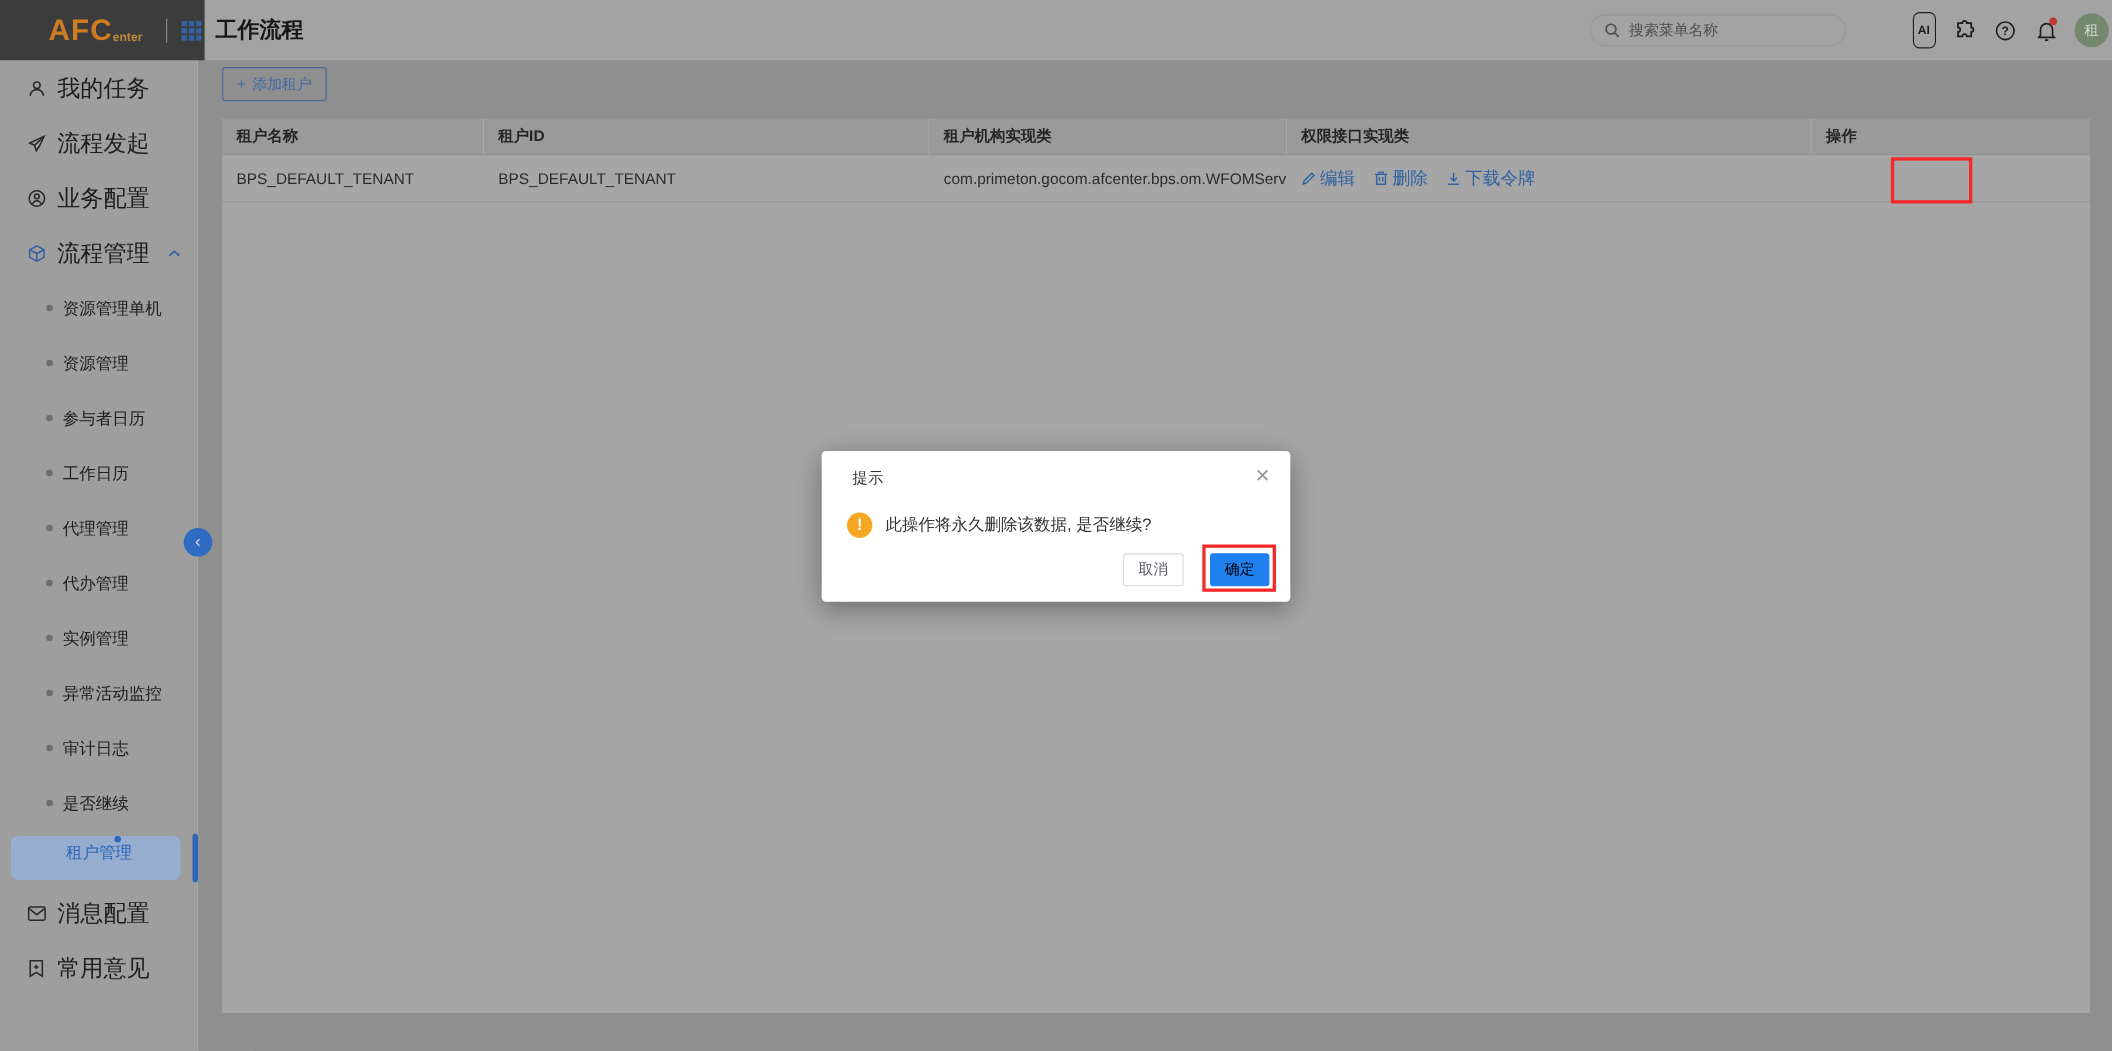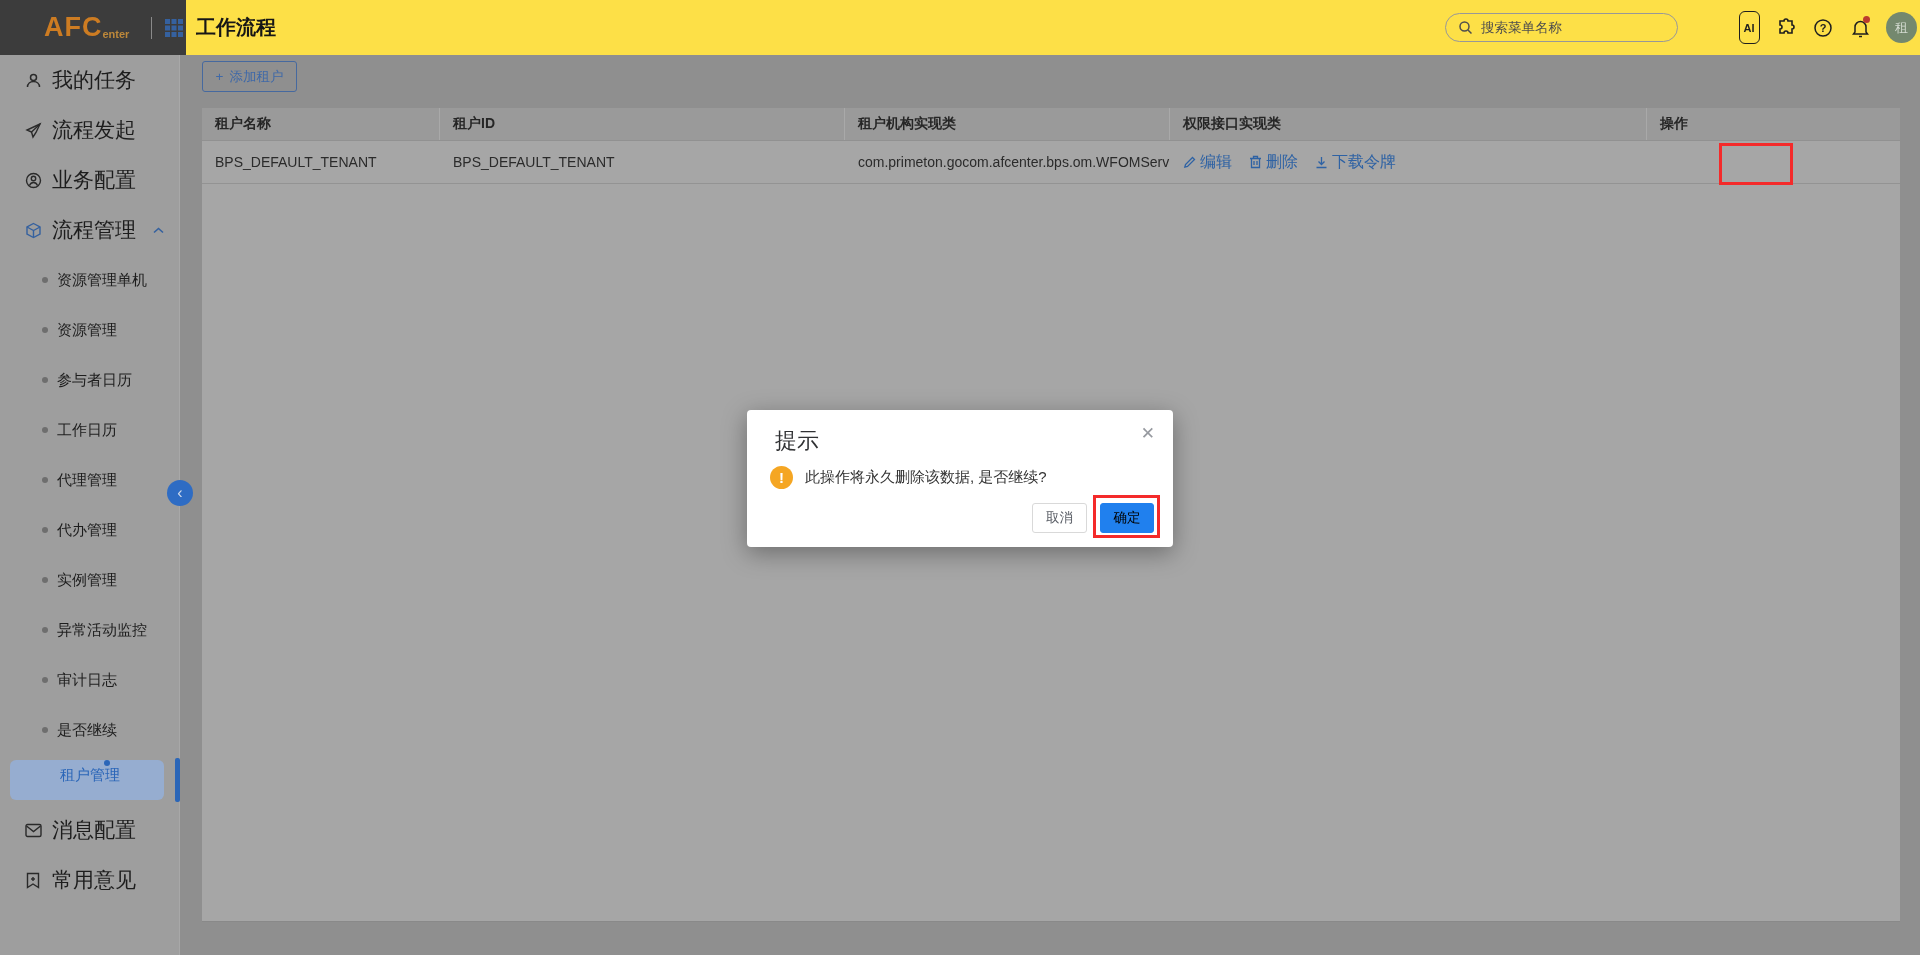--- a/index.html
+++ b/index.html
@@ -1,21 +1,21 @@
 <!DOCTYPE html>
 <html><head>
 <meta charset="utf-8">
 <style>
   * { margin:0; padding:0; box-sizing:border-box; }
   html,body { width:1920px; height:955px; }
   body { font-family:"Liberation Sans","DejaVu Sans",sans-serif; overflow:hidden; background:#8f8f8f; }
   .app { position:relative; width:1920px; height:955px; }
 
   
-  .header { position:absolute; left:0; top:0; width:1920px; height:55px; background:#fde047; display:flex; align-items:center; }
+  .header { position:absolute; left:0; top:0; width:1920px; height:55px; background:#a3a3a3; display:flex; align-items:center; }
   .logo-block { width:186px; height:55px; background:#3c3c3c; display:flex; align-items:center; padding-left:44px; flex:0 0 auto; }
   .logo-main { color:#cd7c22; font-size:27px; font-weight:bold; letter-spacing:1px; }
   .logo-sub { color:#bd883a; font-size:11px; font-weight:bold; margin-top:12px; }
   .logo-divider { width:1px; height:22px; background:#8a8a8a; margin-left:22px; }
   .grid-icon { margin-left:12px; color:#35619f; }
   .app-title { margin-left:10px; color:#161616; font-size:20px; font-weight:bold; }
   .search-pill { position:absolute; left:1445px; top:13px; width:233px; height:29px; border:1px solid #989898; border-radius:15px; display:flex; align-items:center; padding-left:12px; color:#4e4e4e; }
   .search-pill .ph { font-size:13.5px; margin-left:8px; color:#4e4e4e; }
   .hdr-icons { position:absolute; left:1738px; top:0; height:55px; display:flex; align-items:center; gap:15px; color:#1e1e1e; }
   .hdr-ic { width:22px; height:22px; display:flex; align-items:center; justify-content:center; position:relative; }
@@ -46,26 +46,26 @@
   .th { display:flex; align-items:center; padding-left:13px; border-right:1px solid #a9a9a9; }
   .th:last-child { border-right:none; }
   .trow { display:flex; height:43px; border-bottom:1px solid #939393; color:#2b2b2b; }
   .td { display:flex; align-items:center; padding-left:13px; overflow:hidden; white-space:nowrap; }
   .c1 { width:238px; } .c2 { width:405px; } .c3 { width:325px; } .c4 { width:477px; } .c5 { width:253px; }
   .actions { display:flex; align-items:center; gap:17px; }
   .act { display:flex; align-items:center; gap:4px; color:#2e62a4; font-size:16px; cursor:pointer; white-space:nowrap; }
 
   
   .modal { position:absolute; left:747px; top:410px; width:426px; height:137px; background:#ffffff; border-radius:4px; box-shadow:0 6px 24px rgba(0,0,0,.35); z-index:10; }
-  .modal-title { position:absolute; left:28px; top:16px; font-size:22px; color:#303133; }
+  .modal-title { position:absolute; left:28px; top:16px; font-size:14px; color:#303133; }
   .modal-close { position:absolute; right:18px; top:13px; color:#979aa0; font-size:17px; cursor:pointer; }
   .warn-row { position:absolute; left:23px; top:56px; display:flex; align-items:center; gap:12px; }
   .warn-ic { width:23px; height:23px; border-radius:50%; background:#f5a623; color:#fff; font-weight:bold; font-size:15px; display:flex; align-items:center; justify-content:center; }
   .modal-msg { font-size:15px; color:#333333; }
-  .modal-footer { position:absolute; right:19px; bottom:14px; display:flex; gap:13px; }
+  .modal-footer { position:absolute; right:19px; bottom:14px; display:flex; gap:24px; }
   .btn { height:30px; border-radius:3px; font-size:13.5px; display:flex; align-items:center; justify-content:center; cursor:pointer; }
   .btn-cancel { width:55px; background:#fff; border:1px solid #d9d9d9; color:#5a5e66; }
   .btn-confirm { width:54px; background:#2080ee; border:1px solid #2080ee; color:#000000; }
 
   
   .anno { position:absolute; border:3px solid #f42a2a; z-index:20; pointer-events:none; }
   .anno-delete { left:1719px; top:143px; width:74px; height:42px; }
   .anno-confirm { left:1093px; top:495px; width:67px; height:43px; }
 
   svg { display:block; }

